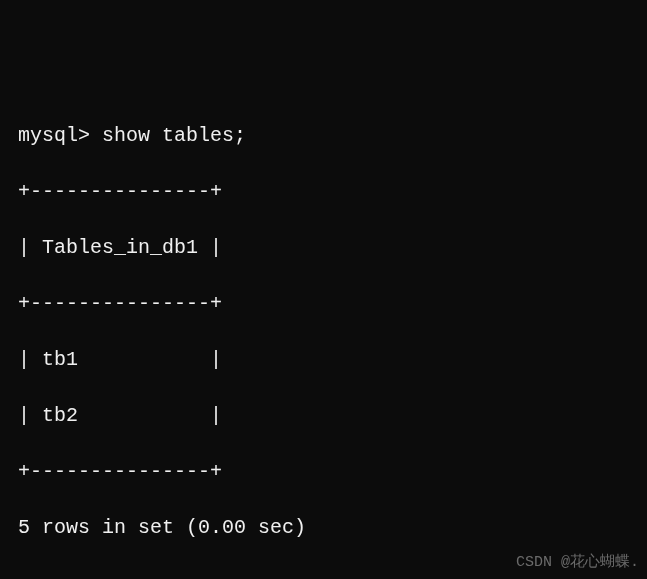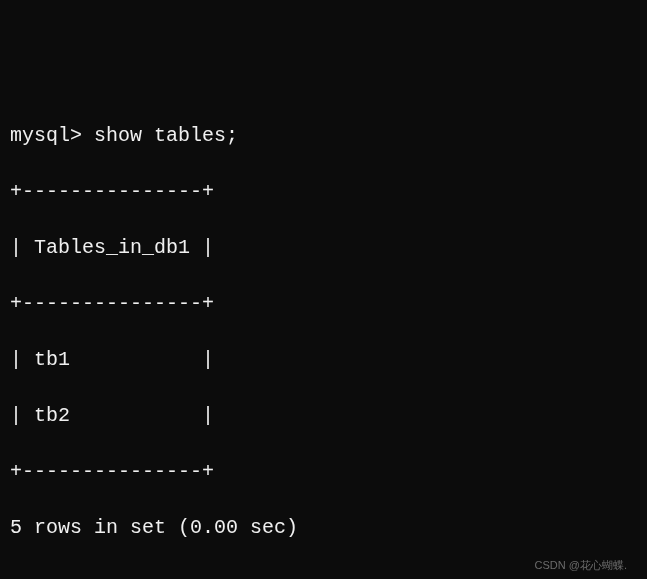--- a/index.html
+++ b/index.html
@@ -15,28 +15,29 @@
       line-height: 1.4;
       padding: 10px;
       width: 647px;
       height: 579px;
       overflow: hidden;
       position: relative;
       white-space: pre;
     }
     .terminal-line {
       display: block;
+      margin-left: 8px;
     }
     .watermark {
       position: absolute;
       bottom: 6px;
-      right: 20px;
+      right: 8px;
       color: #8a8a8a;
-      font-size: 11px;
-      font-family: Liberation Sans, sans-serif;
+      font-size: 15px;
+      font-family: Liberation Mono, monospace;
       opacity: 0.75;
     }
   </style>
 </head>
 <body>
 
 
 
 <span class="terminal-line">mysql&gt; show tables;</span>
 <span class="terminal-line">+---------------+</span>

